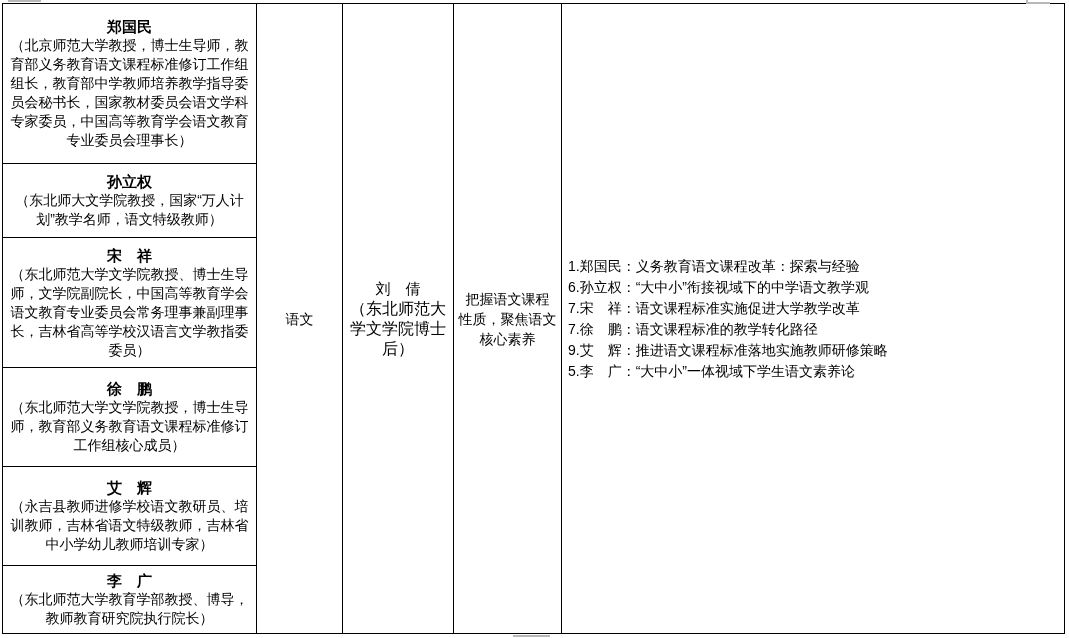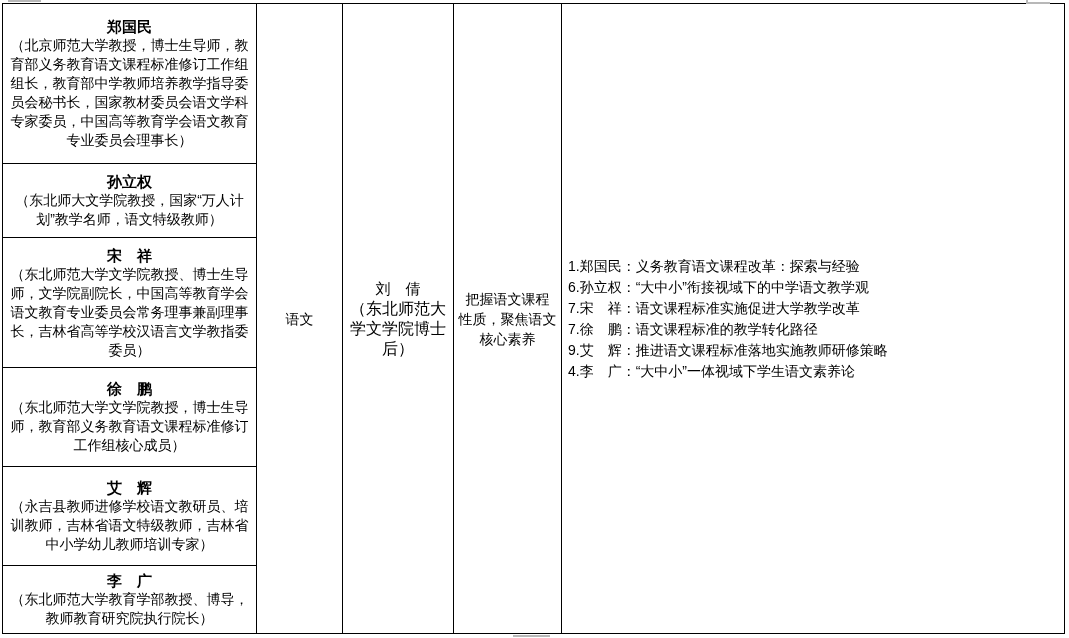--- a/index.html
+++ b/index.html
@@ -169,21 +169,21 @@
       </div>
     </div>
 
     <div class="col c7">
       <div class="cell">
         <div class="lecture-item">1.郑国民：义务教育语文课程改革：探索与经验</div>
         <div class="lecture-item">6.孙立权：“大中小”衔接视域下的中学语文教学观</div>
         <div class="lecture-item">7.宋　祥：语文课程标准实施促进大学教学改革</div>
         <div class="lecture-item">7.徐　鹏：语文课程标准的教学转化路径</div>
         <div class="lecture-item">9.艾　辉：推进语文课程标准落地实施教师研修策略</div>
-        <div class="lecture-item">4.李　广：“大中小”一体视域下学生语文素养论</div>
+        <div class="lecture-item">5.李　广：“大中小”一体视域下学生语文素养论</div>
       </div>
     </div>
 
   </div>
 
   <div class="artifact a-top-left"></div>
   <div class="artifact a-top-right-h"></div>
   <div class="artifact a-top-right-v"></div>
   <div class="artifact a-bottom"></div>
 

